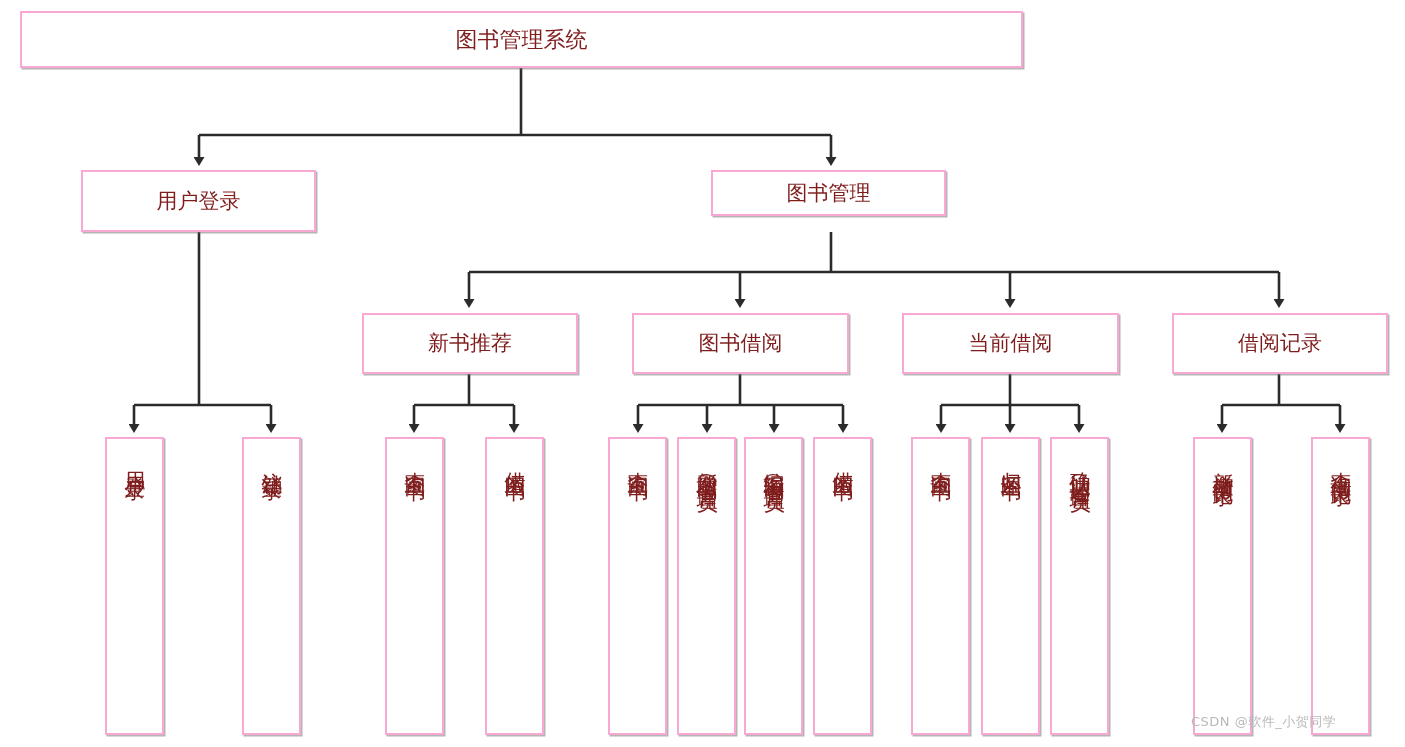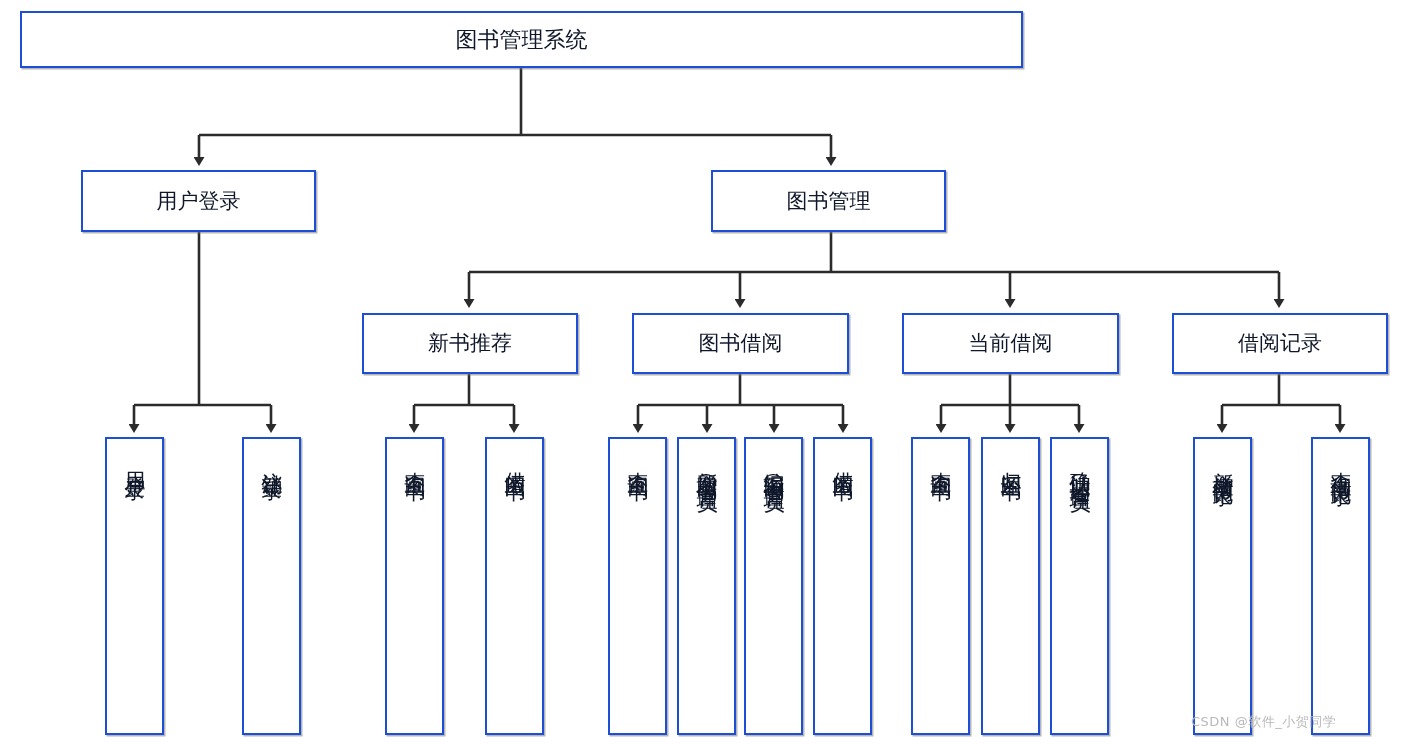--- a/index.html
+++ b/index.html
@@ -23,26 +23,26 @@
     left: 0;
     top: 0;
     width: 1405px;
     height: 747px;
     pointer-events: none;
   }
   .node {
     position: absolute;
     box-sizing: border-box;
     background: #ffffff;
-    border: 2px solid #1d4ed8;
+    border: 2px solid #f9a8d4;
     box-shadow: 1.5px 1.5px 0 rgba(120,120,120,0.55);
     display: flex;
     align-items: center;
     justify-content: center;
-    color: #0f172a;
+    color: #7f1d1d;
   }
   .node .node-label {
     display: block;
     text-align: center;
     line-height: 1.18;
     white-space: pre;
   }
   .node.root {
     font-size: 22px;
   }
@@ -129,21 +129,21 @@
     </g>
   </svg>
 
   <div class="node root" style="left:20px; top:11px; width:1003px; height:57px;">
     <span class="node-label">图书管理系统</span>
   </div>
 
   <div class="node level2" style="left:81px; top:170px; width:235px; height:62px;">
     <span class="node-label">用户登录</span>
   </div>
-  <div class="node level2" style="left:711px; top:170px; width:235px; height:62px;">
+  <div class="node level2" style="left:711px; top:170px; width:235px; height:46px;">
     <span class="node-label">图书管理</span>
   </div>
 
   <div class="node level3" style="left:632px; top:313px; width:217px; height:61px;">
     <span class="node-label">图书借阅</span>
   </div>
   <div class="node level3" style="left:362px; top:313px; width:216px; height:61px;">
     <span class="node-label">新书推荐</span>
   </div>
   <div class="node level3" style="left:902px; top:313px; width:217px; height:61px;">

